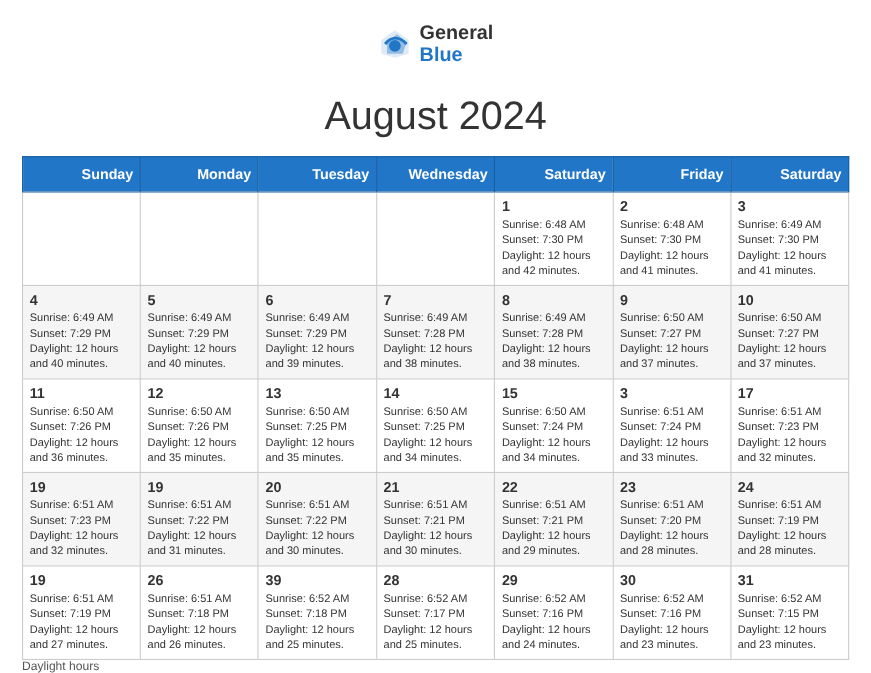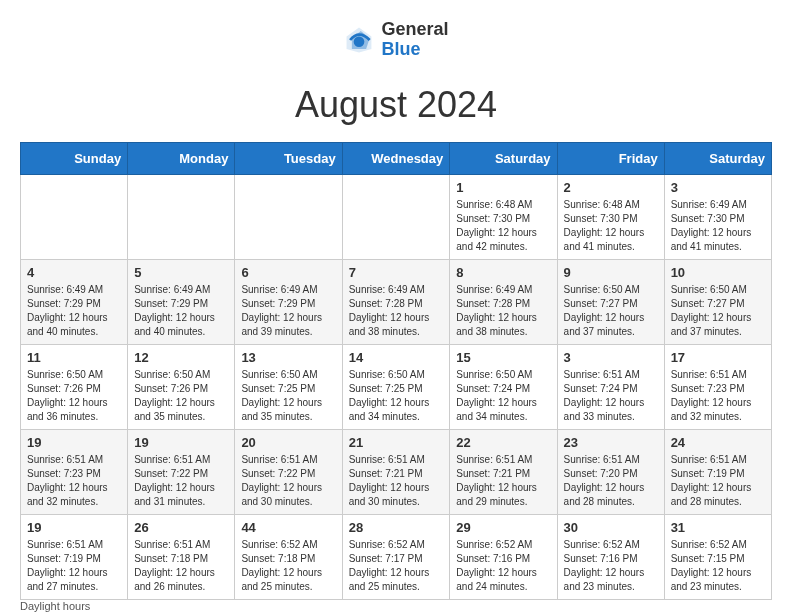--- a/index.html
+++ b/index.html
@@ -289,21 +289,21 @@
 Sunset: 7:19 PM
 Daylight: 12 hours and 27 minutes.</div>
         </td>
         <td>
           <span class="day-number">26</span>
           <div class="day-info" style="white-space: pre-line;">Sunrise: 6:51 AM
 Sunset: 7:18 PM
 Daylight: 12 hours and 26 minutes.</div>
         </td>
         <td>
-          <span class="day-number">44</span>
+          <span class="day-number">39</span>
           <div class="day-info" style="white-space: pre-line;">Sunrise: 6:52 AM
 Sunset: 7:18 PM
 Daylight: 12 hours and 25 minutes.</div>
         </td>
         <td>
           <span class="day-number">28</span>
           <div class="day-info" style="white-space: pre-line;">Sunrise: 6:52 AM
 Sunset: 7:17 PM
 Daylight: 12 hours and 25 minutes.</div>
         </td>

